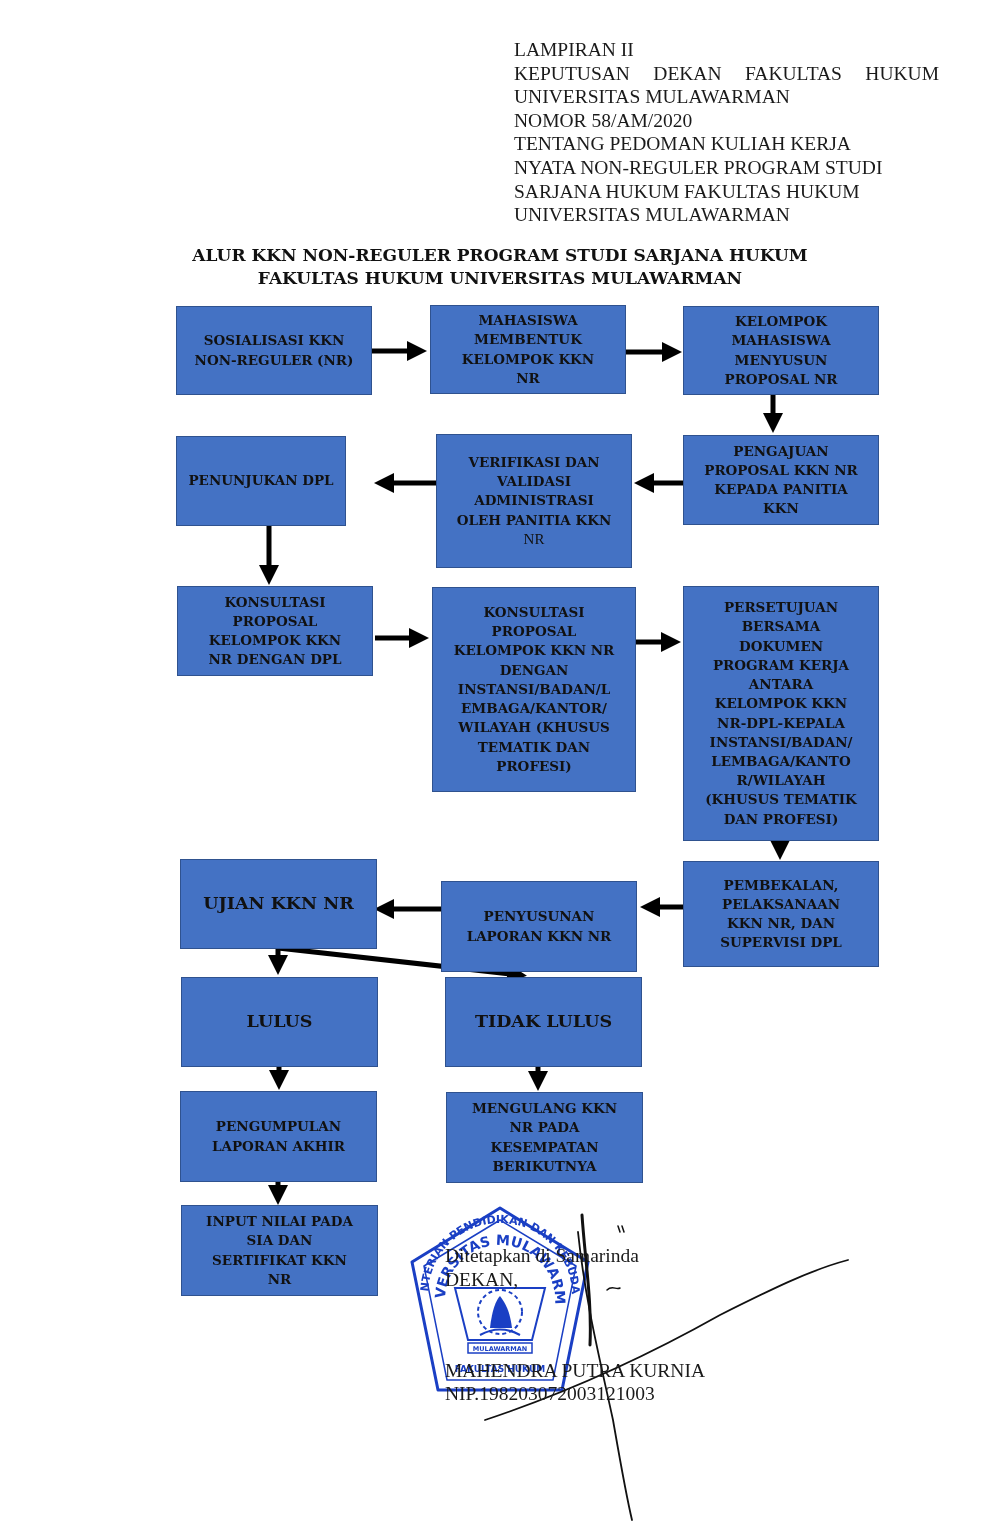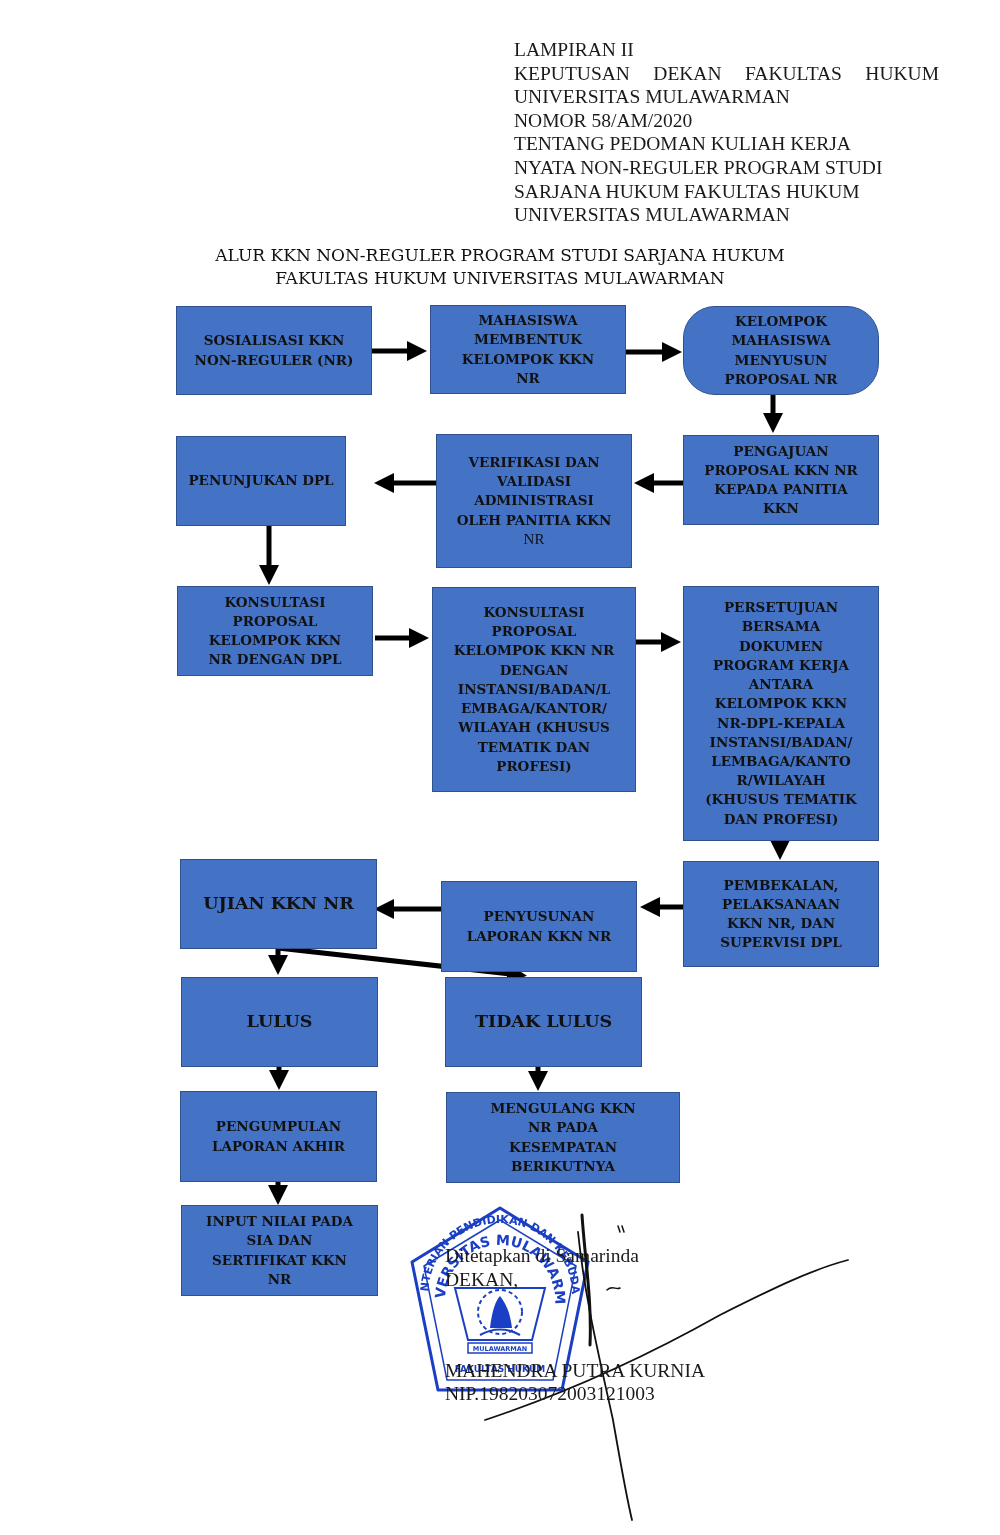--- a/index.html
+++ b/index.html
@@ -1,20 +1,20 @@
 <!DOCTYPE html>
 <html><head>
 <meta charset="utf-8">
 <style>
   html, body { margin: 0; padding: 0; background: #ffffff; }
   body { width: 1000px; height: 1535px; position: relative; overflow: hidden; font-family: "DejaVu Serif", serif; }
   .header { position: absolute; left: 514px; top: 38px; width: 430px; font-family: "Liberation Serif", serif; font-size: 19.5px; line-height: 23.6px; color: #1a1a1a; }
   .header div { white-space: nowrap; }
   .header .justify { display: flex; justify-content: space-between; width: 425px; }
-  .title { position: absolute; left: 160px; top: 244px; width: 680px; text-align: center; font-family: "DejaVu Serif", serif; font-weight: normal; font-size: 17px; line-height: 23px; color: #111; }
+  .title { position: absolute; left: 160px; top: 244px; width: 680px; text-align: center; font-family: "DejaVu Serif", serif; font-weight: bold; font-size: 17px; line-height: 23px; color: #111; }
   .box { position: absolute; background: #4472c4; border: 1.5px solid #2f528f; box-sizing: border-box; display: flex; align-items: center; justify-content: center; text-align: center; color: #111; font-family: "DejaVu Serif", serif; font-weight: bold; font-size: 13.5px; line-height: 19.2px; padding: 4px 6px; }
   .box.big { font-size: 17.5px; }
   .box .plain { font-weight: normal; font-family: "Liberation Serif", serif; font-size: 15px; }
   .box span { display: block; }
   svg.arrows { position: absolute; left: 0; top: 0; width: 1000px; height: 1535px; pointer-events: none; }
   .sig { position: absolute; left: 445px; font-family: "Liberation Serif", serif; font-size: 19.5px; color: #1a1a1a; line-height: 23px; white-space: nowrap; }
   .seal { position: absolute; left: 400px; top: 1200px; width: 200px; height: 200px; }
 </style>
 </head>
 <body>
@@ -73,21 +73,21 @@
     </div>
 </div>
 <div class="box" style="left:430px;top:305px;width:196px;height:89px;">
   <div>
       <span>MAHASISWA</span>
       <span>MEMBENTUK</span>
       <span>KELOMPOK KKN</span>
       <span>NR</span>
     </div>
 </div>
-<div class="box" style="left:683px;top:306px;width:196px;height:89px;border-radius:32px;">
+<div class="box" style="left:683px;top:306px;width:196px;height:89px;">
   <div>
       <span>KELOMPOK</span>
       <span>MAHASISWA</span>
       <span>MENYUSUN</span>
       <span>PROPOSAL NR</span>
     </div>
 </div>
 
 <div class="box" style="left:683px;top:435px;width:196px;height:90px;">
   <div>
@@ -180,21 +180,21 @@
       <span>TIDAK LULUS</span>
     </div>
 </div>
 
 <div class="box" style="left:180px;top:1091px;width:197px;height:91px;">
   <div>
       <span>PENGUMPULAN</span>
       <span>LAPORAN AKHIR</span>
     </div>
 </div>
-<div class="box" style="left:446px;top:1092px;width:234px;height:91px;">
+<div class="box" style="left:446px;top:1092px;width:197px;height:91px;">
   <div>
       <span>MENGULANG KKN</span>
       <span>NR PADA</span>
       <span>KESEMPATAN</span>
       <span>BERIKUTNYA</span>
     </div>
 </div>
 
 <div class="box" style="left:181px;top:1205px;width:197px;height:91px;">
   <div>

